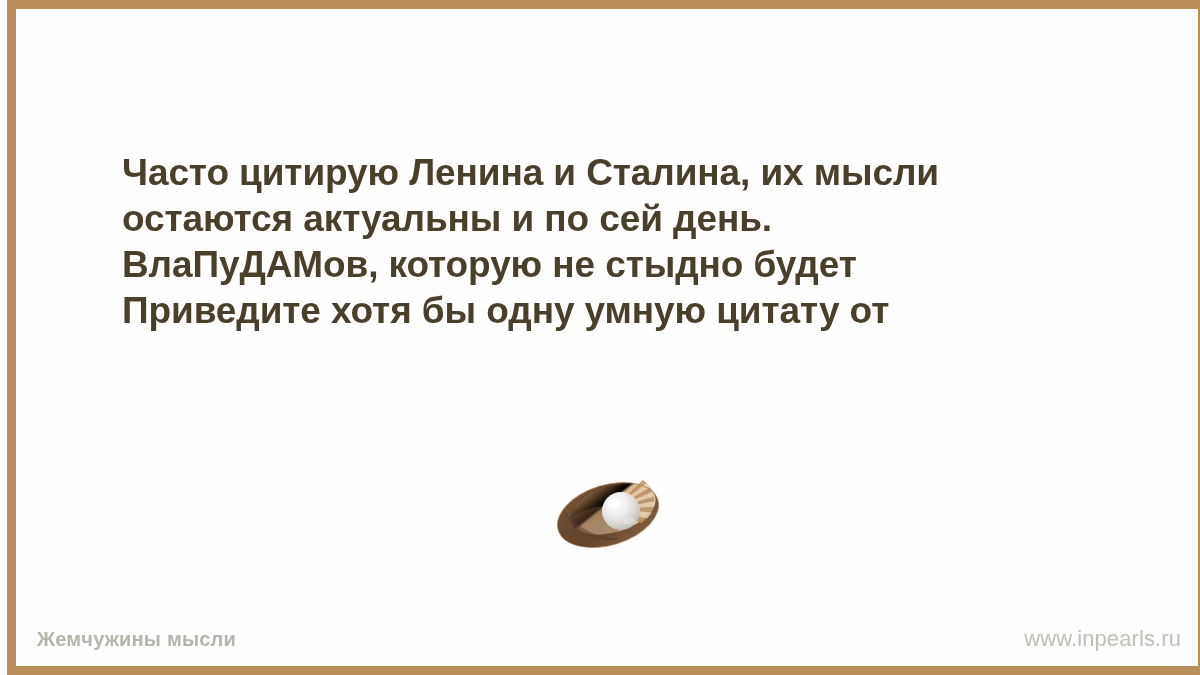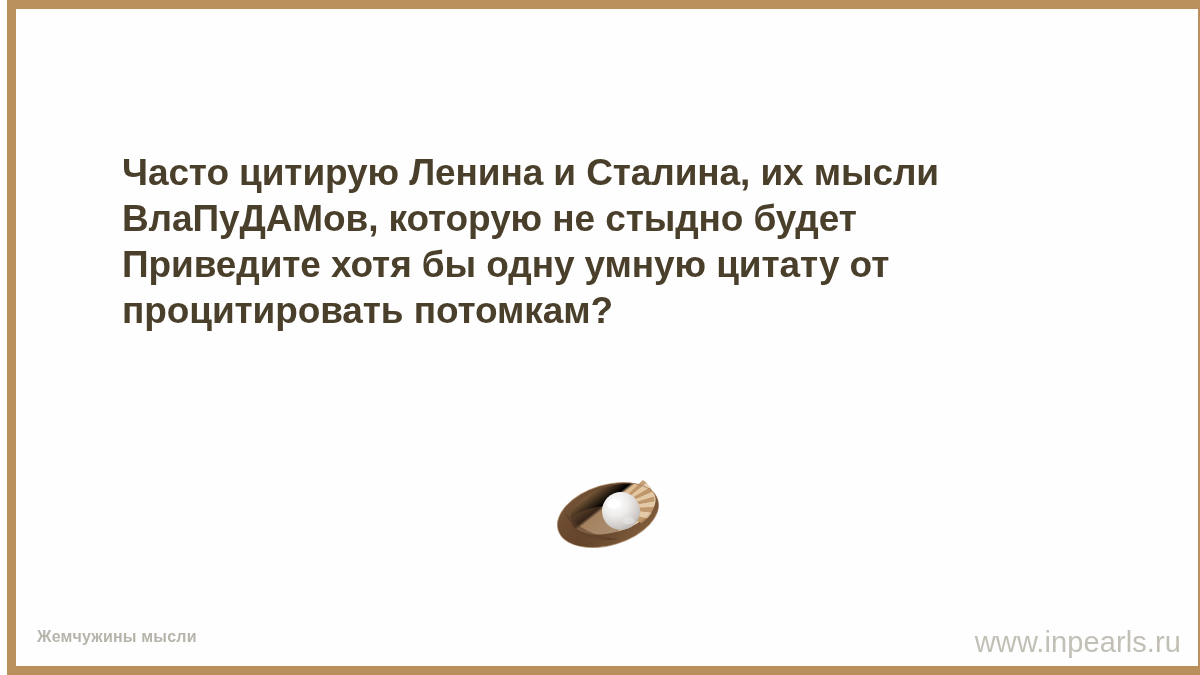--- a/index.html
+++ b/index.html
@@ -46,47 +46,47 @@
   }
   .emblem svg { display: block; width: 124px; height: 86px; }
 
   
   .footer-left {
     position: absolute;
     left: 21px;
     top: 619px;
     color: #b7b4ab;
     font-family: "Liberation Sans", sans-serif;
-    font-size: 16px;
+    font-size: 20px;
     font-weight: bold;
     letter-spacing: 0.2px;
     white-space: nowrap;
   }
   .footer-right {
     position: absolute;
     right: 17px;
     top: 617px;
     color: #c2c0b6;
     font-family: "Liberation Sans", sans-serif;
-    font-size: 29px;
+    font-size: 22px;
     font-weight: normal;
     letter-spacing: 0.1px;
     white-space: nowrap;
   }
 </style>
 </head>
 <body>
 
 <div class="page">
 
   <div class="quote-block">
     <div class="quote-line">Часто цитирую Ленина и Сталина, их мысли</div>
+    <div class="quote-line">остаются актуальны и по сей день.</div>
     <div class="quote-line">ВлаПуДАМов, которую не стыдно будет</div>
     <div class="quote-line">Приведите хотя бы одну умную цитату от</div>
-    <div class="quote-line">процитировать потомкам?</div>
   </div>
 
   <div class="emblem">
     <svg viewBox="0 0 124 86" xmlns="http://www.w3.org/2000/svg">
       <defs>
         <linearGradient id="outerShell" x1="0" y1="0" x2="1" y2="1">
           <stop offset="0%" stop-color="#7d5a3c"></stop>
           <stop offset="45%" stop-color="#5e4028"></stop>
           <stop offset="100%" stop-color="#8a6440"></stop>
         </linearGradient>

